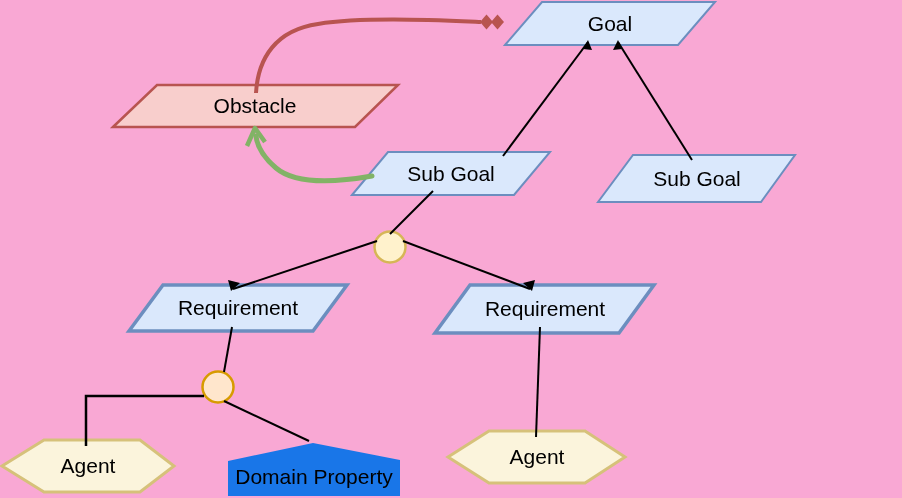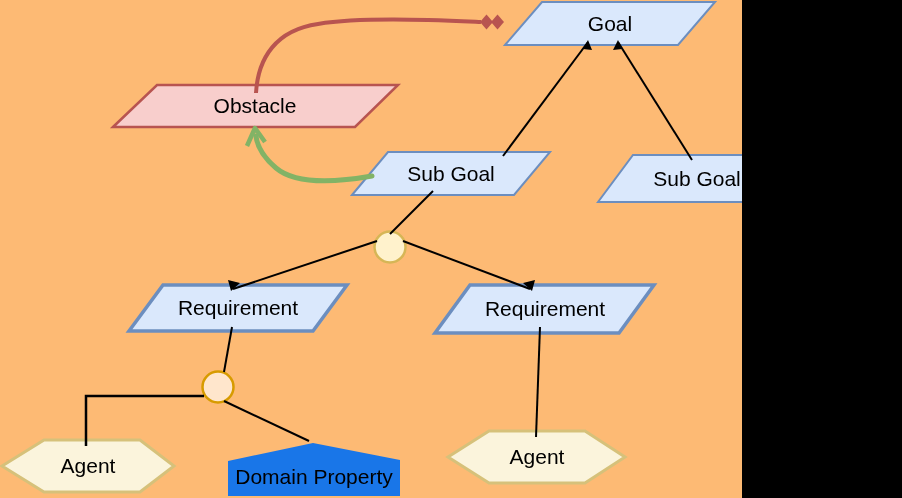--- a/index.html
+++ b/index.html
@@ -1,19 +1,19 @@
 <!DOCTYPE html>
 <html><head>
 <meta charset="utf-8">
 <style>
   html, body { margin: 0; padding: 0; background: #000; }
   .stage {
     position: relative;
-    width: 742px; height: 498px;
-    background: #fdba74;
+    width: 902px; height: 498px;
+    background: #f9a8d4;
     overflow: hidden;
     font-family: "Liberation Sans", sans-serif;
     text-align: center;
   }
   svg { display: block; }
   text {
     font-family: "Liberation Sans", sans-serif;
     font-size: 21px;
     fill: #000000;
   }

